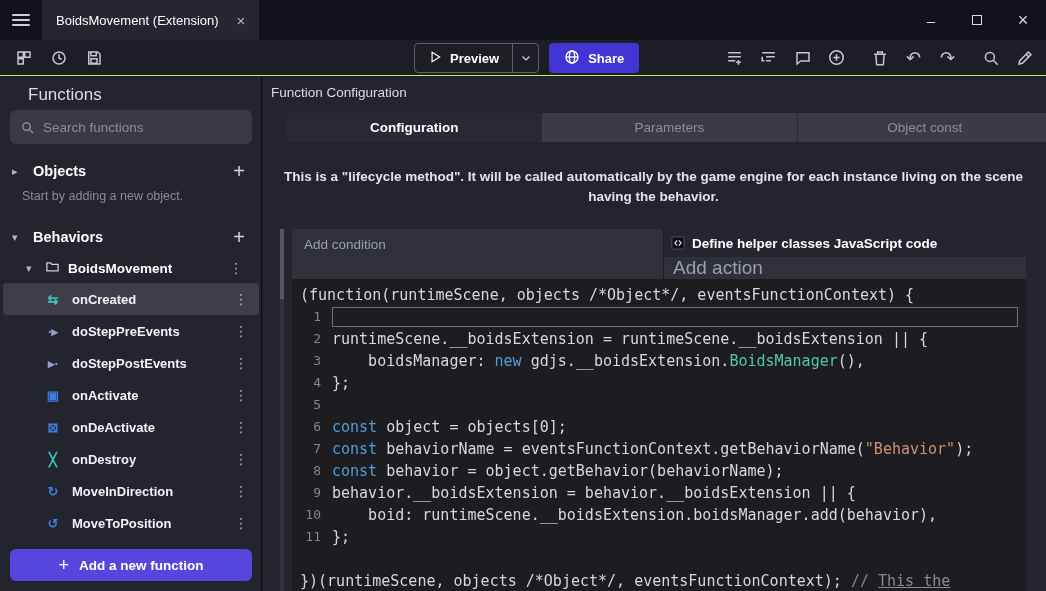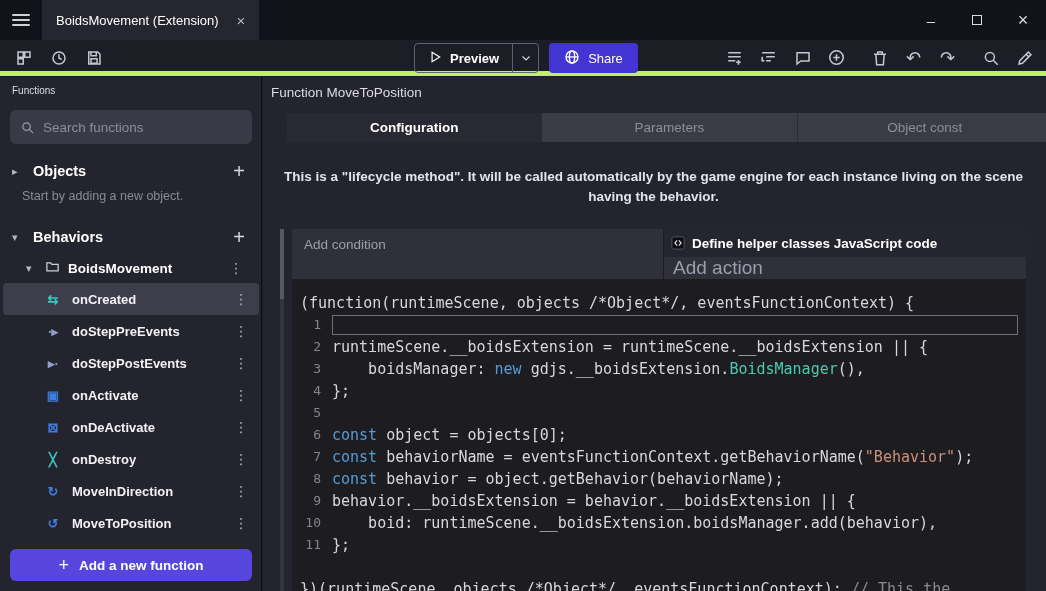--- a/index.html
+++ b/index.html
@@ -13,35 +13,35 @@
   .hamburger .bars span{display:block;width:18px;height:2px;background:#cfcfd8;margin:3px 0;border-radius:1px}
   .tab{display:flex;align-items:center;gap:8px;padding:0 14px;font-size:13px;color:#c9c9d4;cursor:pointer}
   .tab.home{background:#1c1c25}
   .tab.active{background:#262630;color:#fff}
   .tab .close-x{margin-left:10px;color:#b8b8c4;font-size:15px}
   .win-controls{position:absolute;right:0;top:0;height:40px;display:flex}
   .win-btn{width:46px;height:40px;display:flex;align-items:center;justify-content:center;color:#dcdce4;font-size:15px;cursor:pointer}
   .maxi-box{display:inline-block;width:10px;height:10px;border:1.4px solid #dcdce4}
 
   
-  .toolbar{position:absolute;top:40px;left:0;right:0;height:36px;background:#1d1d26;border-bottom:5px solid #bef264}
+  .toolbar{position:absolute;top:40px;left:0;right:0;height:36px;background:#1d1d26;border-bottom:1px solid #bef264}
   .tb-left{position:absolute;left:10px;top:4px;display:flex;gap:8px}
   .tb-center{position:absolute;left:414px;top:3px;display:flex;gap:10px}
   .tb-right{position:absolute;right:8px;top:4px;display:flex;gap:7px;align-items:center}
   .icon-btn{width:27px;height:27px;display:flex;align-items:center;justify-content:center;color:#c6c6d0;border-radius:4px;cursor:pointer;font-size:18px;line-height:1}
   .icon-btn svg{display:block}
   .gap-l{margin-left:9px}
   .preview-btn{display:flex;height:30px;border:1px solid #61616d;border-radius:4px;color:#fff;overflow:hidden;cursor:pointer}
   .preview-main{display:flex;align-items:center;gap:8px;padding:0 13px;font-size:13px;font-weight:bold}
   .preview-caret{width:26px;border-left:1px solid #61616d;display:flex;align-items:center;justify-content:center;color:#d6d6de}
-  .share-btn{display:flex;align-items:center;gap:8px;height:30px;padding:4px 15px;border-radius:4px;color:#fff;font-size:13px;font-weight:normal;cursor:pointer}
+  .share-btn{display:flex;align-items:center;gap:8px;height:30px;padding:4px 15px;border-radius:4px;color:#fff;font-size:13px;font-weight:bold;cursor:pointer}
 
   
   .sidebar{position:absolute;top:77px;left:0;width:262px;bottom:0;background:#24242e;border-right:1px solid #0d0d13}
-  .sidebar-title{position:absolute;top:8px;left:12px;font-size:10px;color:#dcdce2}
+  .sidebar-title{position:absolute;top:8px;left:28px;font-size:17px;color:#dcdce2}
   .search-box{position:absolute;top:33px;left:10px;width:242px;height:34px;background:#3a3a46;border-radius:6px;display:flex;align-items:center;gap:8px;padding:0 10px}
   .search-box svg{flex:none;color:#9a9aa6}
   .search-box input{flex:1;background:transparent;border:0;outline:0;color:#e6e6ee;font-size:13.5px;font-family:"Liberation Sans",sans-serif}
   .search-box input::placeholder{color:#8e8e99}
   .section-row{position:absolute;left:0;width:262px;height:30px;display:flex;align-items:center;gap:10px;padding:0 12px;cursor:pointer}
   .sec-objects{top:79px}.sec-behaviors{top:145px}
   .chev{color:#b5b5c0;font-size:11px;width:11px;flex:none}
   .section-label{font-weight:bold;font-size:14.5px;color:#fff;flex:1}
   .plus-btn{color:#d5d5de;font-size:20px;line-height:1;padding:0 5px;cursor:pointer}
   .hint{position:absolute;top:112px;left:22px;font-size:12.5px;color:#8b8b97}
@@ -66,21 +66,21 @@
   .description{position:absolute;top:90px;left:20px;right:22px;text-align:center;font-size:13.5px;font-weight:bold;color:#e3e3ea;line-height:20px}
   .ev-handle{position:absolute;top:152px;left:17px;width:4px;bottom:0;background:#34343f}
   .ev-handle .grip{position:absolute;top:0;left:0;width:4px;height:70px;background:#565664}
   .ev-header{position:absolute;top:152px;left:29px;width:734px;height:50px;display:flex;cursor:pointer}
   .ev-cond{width:372px;background:#30303a;border-right:1px solid #1c1c22;padding:8px 12px;font-size:13.5px;color:#9a9fab}
   .ev-right{flex:1;display:flex;flex-direction:column}
   .ev-title{height:28px;background:#25252f;display:flex;align-items:center;gap:7px;padding:0 7px;font-size:13.5px;color:#fff;font-weight:bold}
   .ev-action{flex:1;background:#30303a;display:flex;align-items:center;padding:0 9px;font-size:19px;color:#9a9fab}
 
   
-  .code{position:absolute;top:202px;left:29px;width:734px;bottom:0;background:#1c1c21;overflow:hidden;padding-top:13px;font-family:"DejaVu Sans Mono","Liberation Mono",monospace;font-size:15px;cursor:text}
+  .code{position:absolute;top:202px;left:29px;width:734px;bottom:0;background:#1c1c21;overflow:hidden;padding-top:5px;font-family:"DejaVu Sans Mono","Liberation Mono",monospace;font-size:15px;cursor:text}
   .code-line{display:flex;height:22px;line-height:22px;white-space:pre}
   .gutter{width:40px;flex:none;text-align:right;padding-right:11px;color:#84848e;font-size:13px}
   .line-content{flex:1;margin-right:8px;white-space:pre}
   .no-gutter .line-content{padding-left:8px}
   .code-line.focused .line-content{border:1px solid #6f6f7b;height:20px;margin-top:1px}
   .tk-p{color:#d8d8d8}.tk-k{color:#569cd6}.tk-t{color:#4ec9b0}.tk-s{color:#ce9178}
   .tk-c{color:#8a8a8a}.tk-cl{color:#8a8a8a;text-decoration:underline;cursor:pointer}
 </style>
 </head>
 <body>
@@ -285,21 +285,21 @@
         </div>
       </div>
 
     <div class="add-fn-btn" style="background:#5746dd">
       <span class="plus">+</span>
       <span>Add a new function</span>
     </div>
   </div>
 
   <div class="main">
-    <div class="main-title">Function MoveToPosition</div>
+    <div class="main-title">Function Configuration</div>
 
     <div class="tabs">
         <div class="tab-btn active">Configuration</div>
         <div class="tab-btn">Parameters</div>
         <div class="tab-btn">Object const</div>
       </div>
 
     <div class="description">This is a "lifecycle method". It will be called automatically by the game engine for each instance living on the scene having the behavior.</div>
 
     <div class="ev-handle">

